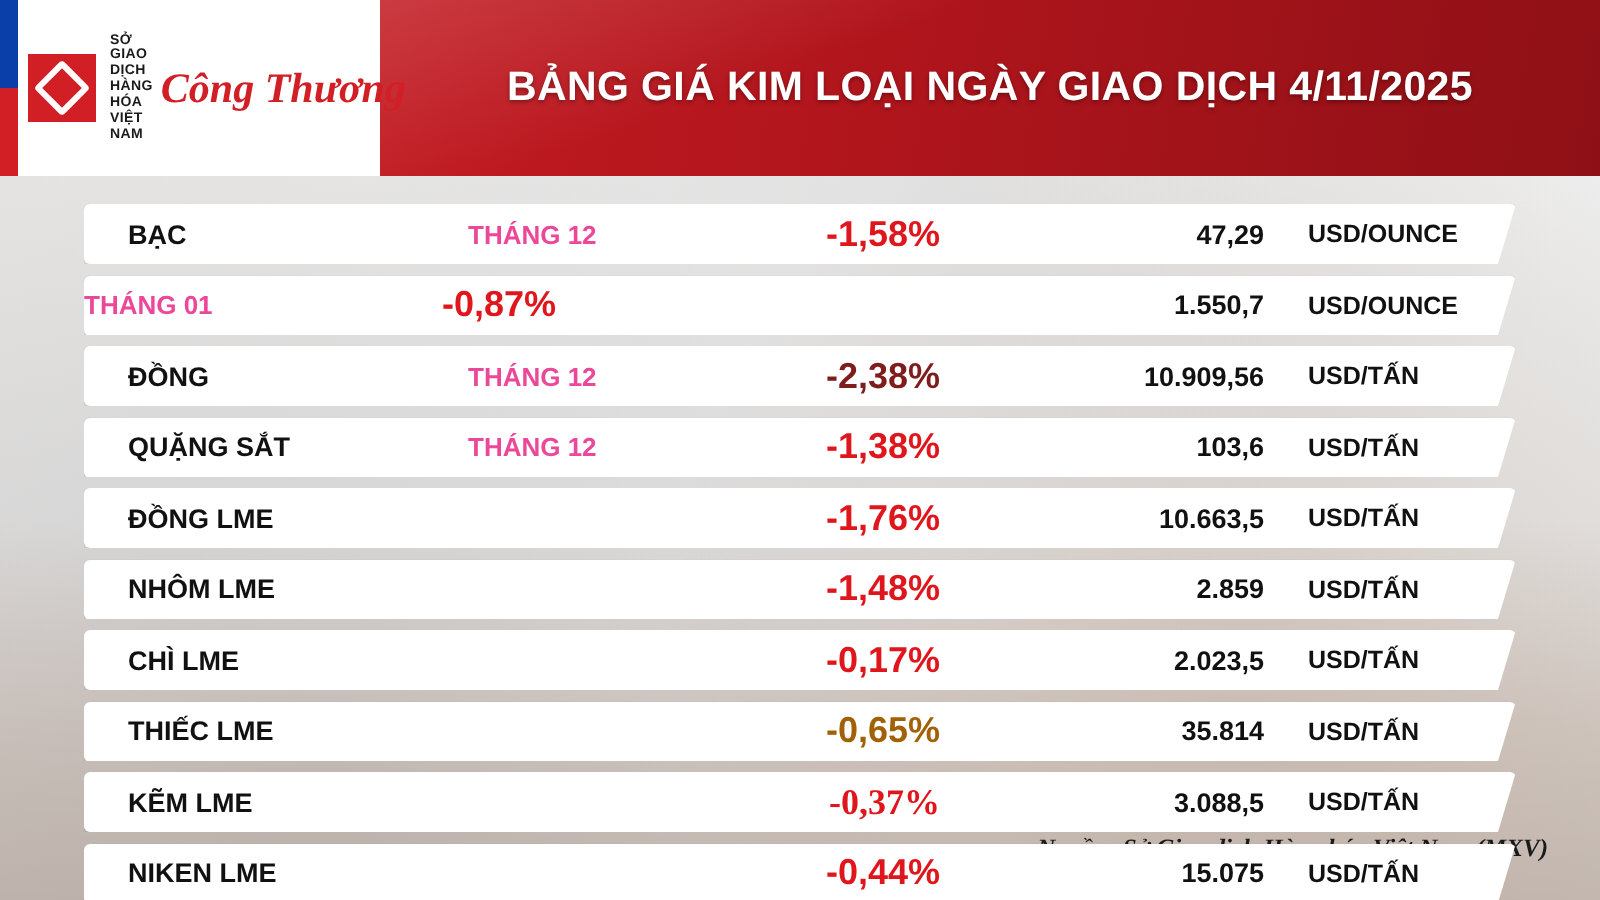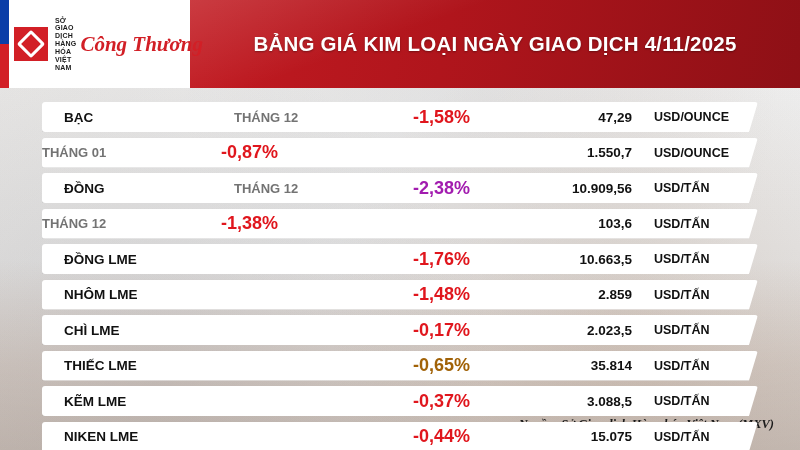--- a/index.html
+++ b/index.html
@@ -164,21 +164,21 @@
     box-sizing: border-box;
     font-size: 13.5px;
     font-weight: bold;
     color: #111111;
     white-space: nowrap;
   }
   .c-month {
     width: 118px;
     font-size: 13px;
     font-weight: bold;
-    color: #737373;
+    color: #ec4899;
     white-space: nowrap;
   }
   .c-change {
     width: 118px;
     text-align: right;
     font-size: 18px;
     font-weight: bold;
     color: #e0161d;
     white-space: nowrap;
   }
@@ -250,25 +250,26 @@
       </div>
       <div class="row">
         <div class="c-month">THÁNG 01</div>
         <div class="c-change" style="color: rgb(224, 22, 29);">-0,87%</div>
         <div class="c-price">1.550,7</div>
         <div class="c-unit">USD/OUNCE</div>
       </div>
       <div class="row">
         <div class="c-name">ĐỒNG</div>
         <div class="c-month">THÁNG 12</div>
-        <div class="c-change" style="color: #a21caf;">-2,38%</div>
+        <div class="c-change" style="color: #7f1d1d;">-2,38%</div>
         <div class="c-price">10.909,56</div>
         <div class="c-unit">USD/TẤN</div>
       </div>
       <div class="row">
+        <div class="c-name">QUẶNG SẮT</div>
         <div class="c-month">THÁNG 12</div>
         <div class="c-change" style="color: rgb(224, 22, 29);">-1,38%</div>
         <div class="c-price">103,6</div>
         <div class="c-unit">USD/TẤN</div>
       </div>
       <div class="row">
         <div class="c-name">ĐỒNG LME</div>
         <div class="c-month"></div>
         <div class="c-change" style="color: rgb(224, 22, 29);">-1,76%</div>
         <div class="c-price">10.663,5</div>
@@ -291,21 +292,21 @@
       <div class="row">
         <div class="c-name">THIẾC LME</div>
         <div class="c-month"></div>
         <div class="c-change" style="color: #a16207;">-0,65%</div>
         <div class="c-price">35.814</div>
         <div class="c-unit">USD/TẤN</div>
       </div>
       <div class="row">
         <div class="c-name">KẼM LME</div>
         <div class="c-month"></div>
-        <div class="c-change" style="color: rgb(224, 22, 29);">-0,37%</div>
+        <div class="c-change" style="color: rgb(224, 22, 29); font-family: Liberation Serif, serif;">-0,37%</div>
         <div class="c-price">3.088,5</div>
         <div class="c-unit">USD/TẤN</div>
       </div>
       <div class="row">
         <div class="c-name">NIKEN LME</div>
         <div class="c-month"></div>
         <div class="c-change" style="color: rgb(224, 22, 29);">-0,44%</div>
         <div class="c-price">15.075</div>
         <div class="c-unit">USD/TẤN</div>
       </div>

